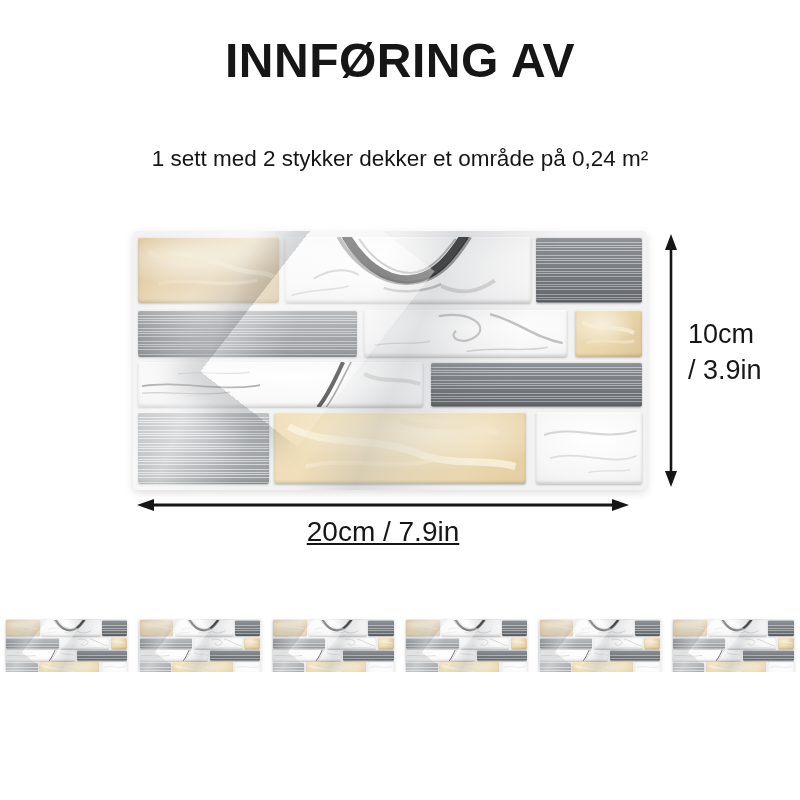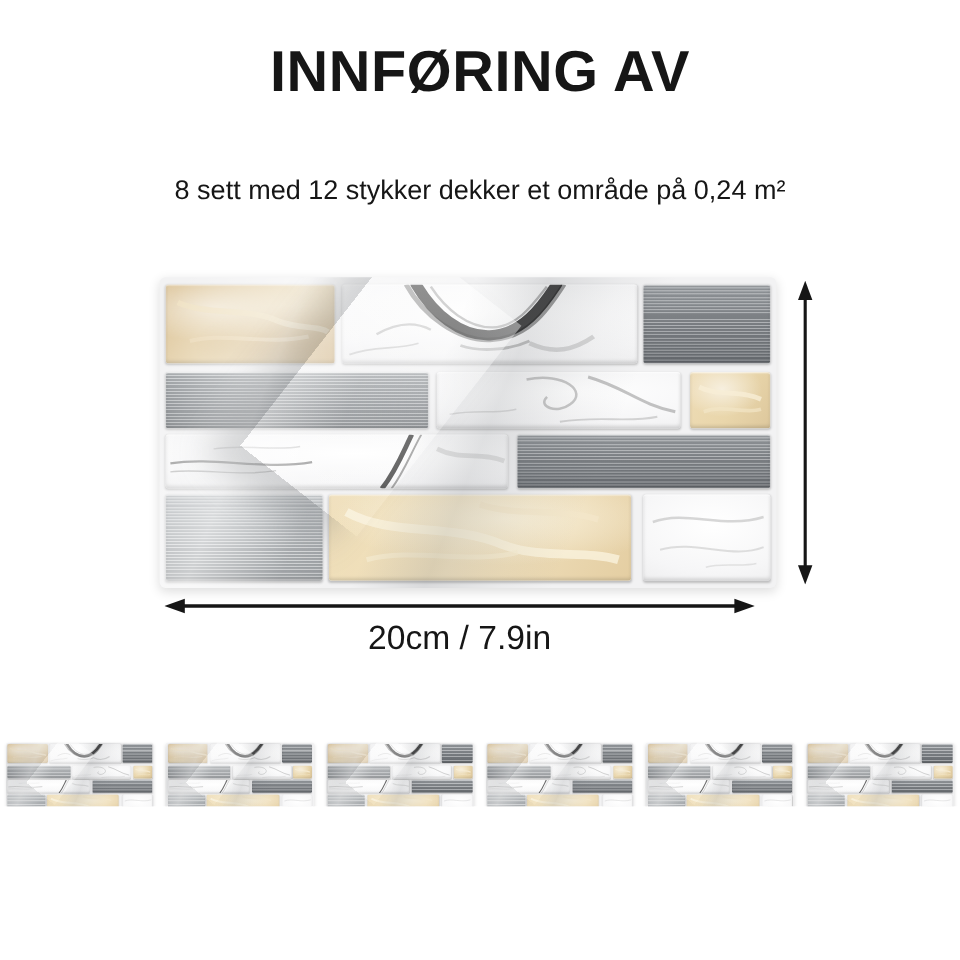--- a/index.html
+++ b/index.html
@@ -87,40 +87,40 @@
     box-shadow:-20px 26px 30px rgba(96,100,106,.26);
   }
 
   
   .main-panel-slot { position:absolute; left:133px; top:231px; width:514px; height:259px; }
   .arrow-v { position:absolute; left:659px; top:234px; width:24px; height:253px; color:var(--text,#161616); }
   .arrow-h { position:absolute; left:137px; top:493px; width:492px; height:24px; color:var(--text,#161616); }
   .dim-label { font-size:27px; font-weight:400; color:var(--text,#161616); }
   .dim-label-v { position:absolute; left:688px; top:317px; line-height:1.32; text-align:left; }
   .dim-label-v span { display:block; }
-  .dim-label-h { position:absolute; left:137px; top:516px; width:492px; text-align:center; font-size:28px; }
+  .dim-label-h { position:absolute; left:137px; top:516px; width:492px; text-align:center; font-size:28px;text-decoration:underline; }
 
   
   .thumb-grid {
     position:absolute; left:5px; top:619px; width:790px;
     display:grid; grid-template-columns:repeat(6,1fr); column-gap:10px; row-gap:11px;
   }
   .thumb { height:62px; }
   .thumb .tile-panel { border-radius:2px; box-shadow:0 1px 3px rgba(0,0,0,.10); }
   .thumb .brick { border-radius:1.5px; box-shadow:0 .5px 1px rgba(0,0,0,.18), inset 0 -1px 1.5px rgba(0,0,0,.12); }
 </style>
 </head>
 <body>
 
 <div class="page">
 
   <h1 class="title">
     <span class="title-line">INNFØRING AV</span>
   </h1>
-  <p class="subtitle">8 sett med 12 stykker dekker et område på 0,24 m²</p>
+  <p class="subtitle">1 sett med 2 stykker dekker et område på 0,24 m²</p>
 
   <div class="main-panel-slot">
       <div class="tile-panel">
         <div class="brick t-beige-dark" style="top: 2.2%; height: 25.5%; left: 1%; width: 27.5%;">
           <svg viewBox="0 0 140 70" preserveAspectRatio="none">
             <path d="M10,16 C36,28 66,20 92,32 C110,40 126,36 134,42" fill="none" stroke="#f0e3c4" stroke-width="5" opacity=".75"></path>
             <path d="M20,50 C48,42 84,54 118,46" fill="none" stroke="#ecdcba" stroke-width="3.5" opacity=".7"></path>
           </svg>
         </div>
         <div class="brick t-marble-swirl" style="top: 2.2%; height: 25.5%; left: 29.5%; width: 48%;">
@@ -178,20 +178,24 @@
         </div>
         <div class="sheen"></div>
       </div>
     </div>
 
   <svg class="arrow-v" viewBox="0 0 24 253" preserveAspectRatio="none" aria-hidden="true">
     <line x1="12" y1="13" x2="12" y2="240" stroke="currentColor" stroke-width="2.6"></line>
     <polygon points="12,0 6,16 18,16" fill="currentColor"></polygon>
     <polygon points="12,253 6,237 18,237" fill="currentColor"></polygon>
   </svg>
+  <div class="dim-label dim-label-v">
+    <span>10cm</span>
+    <span>/ 3.9in</span>
+  </div>
 
   <svg class="arrow-h" viewBox="0 0 492 24" preserveAspectRatio="none" aria-hidden="true">
     <line x1="14" y1="12" x2="478" y2="12" stroke="currentColor" stroke-width="2.8"></line>
     <polygon points="0,12 17,6 17,18" fill="currentColor"></polygon>
     <polygon points="492,12 475,6 475,18" fill="currentColor"></polygon>
   </svg>
   <div class="dim-label dim-label-h">20cm / 7.9in</div>
 
   <section class="thumb-grid">
       <div class="thumb">

